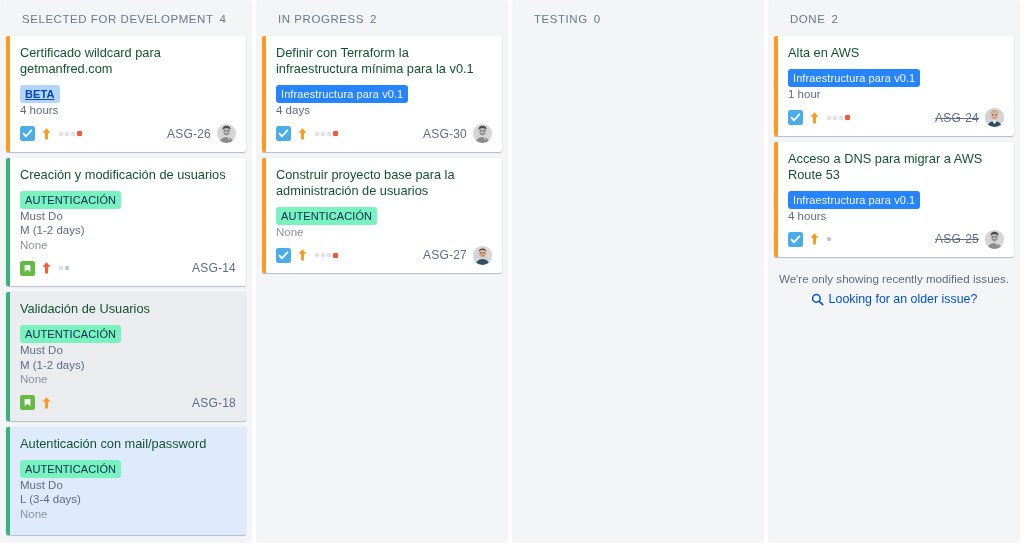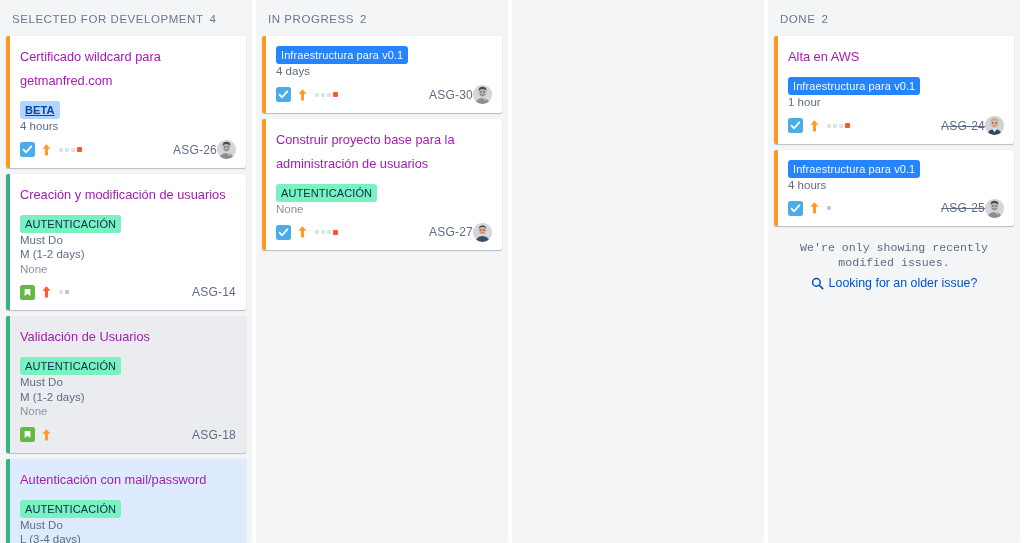--- a/index.html
+++ b/index.html
@@ -34,20 +34,21 @@
     display:flex;
     align-items:center;
     gap:6px;
     padding:13px 6px 11px 6px;
     font-size:11.5px;
     letter-spacing:0.55px;
     color:#6B778C;
     text-transform:uppercase;
     font-weight:400;
     white-space:nowrap;
+    margin-left:10px;
   }
   .col-count{color:#6B778C;font-size:11.5px;}
   .cards{display:flex;flex-direction:column;gap:6px;}
 
   .card{
     position:relative;
     background:#FFFFFF;
     border-radius:2px;
     box-shadow:0 1px 1px rgba(9,30,66,0.25),0 0 1px rgba(9,30,66,0.16);
     padding:9px 10px 8px 14px;
@@ -59,22 +60,22 @@
   .card::before{
     content:"";
     position:absolute;
     left:0;top:0;bottom:0;
     width:4px;
     border-radius:2px 0 0 2px;
     background:var(--accent,#FF991F);
   }
   .card-title{
     font-size:12.8px;
-    line-height:24px;
-    color:#a21caf;
+    line-height:16px;
+    color:#14532d;
     margin:0 0 7px 0;
     word-wrap:break-word;
   }
   .epic{
     display:inline-block;
     font-size:11px;
     line-height:14px;
     padding:2px 5px 2px 5px;
     border-radius:3px;
     margin-bottom:0;
@@ -97,20 +98,21 @@
   .card-footer{
     display:flex;
     align-items:center;
     gap:6px;
     min-height:20px;
   }
   .footer-right{
     margin-left:auto;
     display:flex;
     align-items:center;
+    gap:6px;
   }
   .issue-key{
     font-size:12px;
     color:#5E6C84;
     letter-spacing:0.2px;
     white-space:nowrap;
   }
   .issue-key.done{text-decoration:line-through;}
 
   
@@ -142,21 +144,20 @@
   }
   .avatar svg{width:19px;height:19px;display:block;}
 
   
   .done-note{
     text-align:center;
     font-size:11.6px;
     color:#5E6C84;
     margin:14px 4px 6px 4px;
     line-height:15px;
-    font-family:Liberation Mono, monospace;
   }
   .older-link{
     display:flex;
     align-items:center;
     justify-content:center;
     gap:5px;
     font-size:12.4px;
     color:#0052CC;
     cursor:pointer;
     margin-bottom:8px;
@@ -258,21 +259,21 @@
           </div></div>
       </div>
       <div class="empty-col"></div>
     </div>
     <div class="column">
       <div class="col-header">
         <span>In Progress</span>
         <span class="col-count">2</span>
       </div>
       <div class="cards">
-        <div class="card" style="--accent: #FF991F;"><span class="epic blue-solid">Infraestructura para v0.1</span><div class="meta">
+        <div class="card" style="--accent: #FF991F;"><div class="card-title">Definir con Terraform la infraestructura mínima para la v0.1</div><span class="epic blue-solid">Infraestructura para v0.1</span><div class="meta">
             <div>4 days</div>
           </div><div class="card-footer">
             <span class="icon-task">
               <svg viewBox="0 0 12 12">
                 <path d="M1.6 6.2 L4.4 9 L10.2 2.6" fill="none" stroke="#ffffff" stroke-width="2" stroke-linecap="round" stroke-linejoin="round"></path>
               </svg>
             </span>
             <span style="display: inline-flex;">
               <svg class="prio" viewBox="0 0 12 15">
                 <path d="M6 1.2 L10.4 6.2 L7.6 6.2 L7.6 13.4 L4.4 13.4 L4.4 6.2 L1.6 6.2 Z" fill="#FF991F"></path>
@@ -331,20 +332,24 @@
                   <path d="M8.5 9.9 q1.5 0.9 3 0" stroke="#a0745a" stroke-width="0.7" fill="none" stroke-linecap="round"></path>
                   <path d="M2.6 20 q1.3 -6 7.4 -6.2 q6.1 0.2 7.4 6.2 z" fill="#33506b"></path>
                 </svg>
               </span>
             </span>
           </div></div>
       </div>
       <div class="empty-col"></div>
     </div>
     <div class="column">
+      <div class="col-header">
+        <span>Testing</span>
+        <span class="col-count">0</span>
+      </div>
       <div class="cards"></div>
       <div class="empty-col"></div>
     </div>
     <div class="column">
       <div class="col-header">
         <span>Done</span>
         <span class="col-count">2</span>
       </div>
       <div class="cards">
         <div class="card" style="--accent: #FF991F;"><div class="card-title">Alta en AWS</div><span class="epic blue-solid">Infraestructura para v0.1</span><div class="meta">
@@ -375,21 +380,21 @@
                   <path d="M5.7 6.3 a4.3 4.3 0 0 1 8.6 0 a6 6 0 0 0 -8.6 0 z" fill="#d9a784"></path>
                   <ellipse cx="8.3" cy="7.4" rx="0.7" ry="0.8" fill="#3a2c24"></ellipse>
                   <ellipse cx="11.7" cy="7.4" rx="0.7" ry="0.8" fill="#3a2c24"></ellipse>
                   <path d="M8.4 10.1 q1.6 1 3.2 0" stroke="#a9765c" stroke-width="0.7" fill="none" stroke-linecap="round"></path>
                   <path d="M2.4 20 q1.2 -6.2 7.6 -6.4 q6.4 0.2 7.6 6.4 z" fill="#2f4a63"></path>
                   <path d="M7.6 13.8 L10 17 L12.4 13.8 L10 13.2 z" fill="#f2f2f2"></path>
                 </svg>
               </span>
             </span>
           </div></div>
-        <div class="card" style="--accent: #FF991F;"><span class="epic blue-solid">Infraestructura para v0.1</span><div class="meta">
+        <div class="card" style="--accent: #FF991F;"><div class="card-title">Acceso a DNS para migrar a AWS Route 53</div><span class="epic blue-solid">Infraestructura para v0.1</span><div class="meta">
             <div>4 hours</div>
           </div><div class="card-footer">
             <span class="icon-task">
               <svg viewBox="0 0 12 12">
                 <path d="M1.6 6.2 L4.4 9 L10.2 2.6" fill="none" stroke="#ffffff" stroke-width="2" stroke-linecap="round" stroke-linejoin="round"></path>
               </svg>
             </span>
             <span style="display: inline-flex;">
               <svg class="prio" viewBox="0 0 12 15">
                 <path d="M6 1.2 L10.4 6.2 L7.6 6.2 L7.6 13.4 L4.4 13.4 L4.4 6.2 L1.6 6.2 Z" fill="#FF991F"></path>

